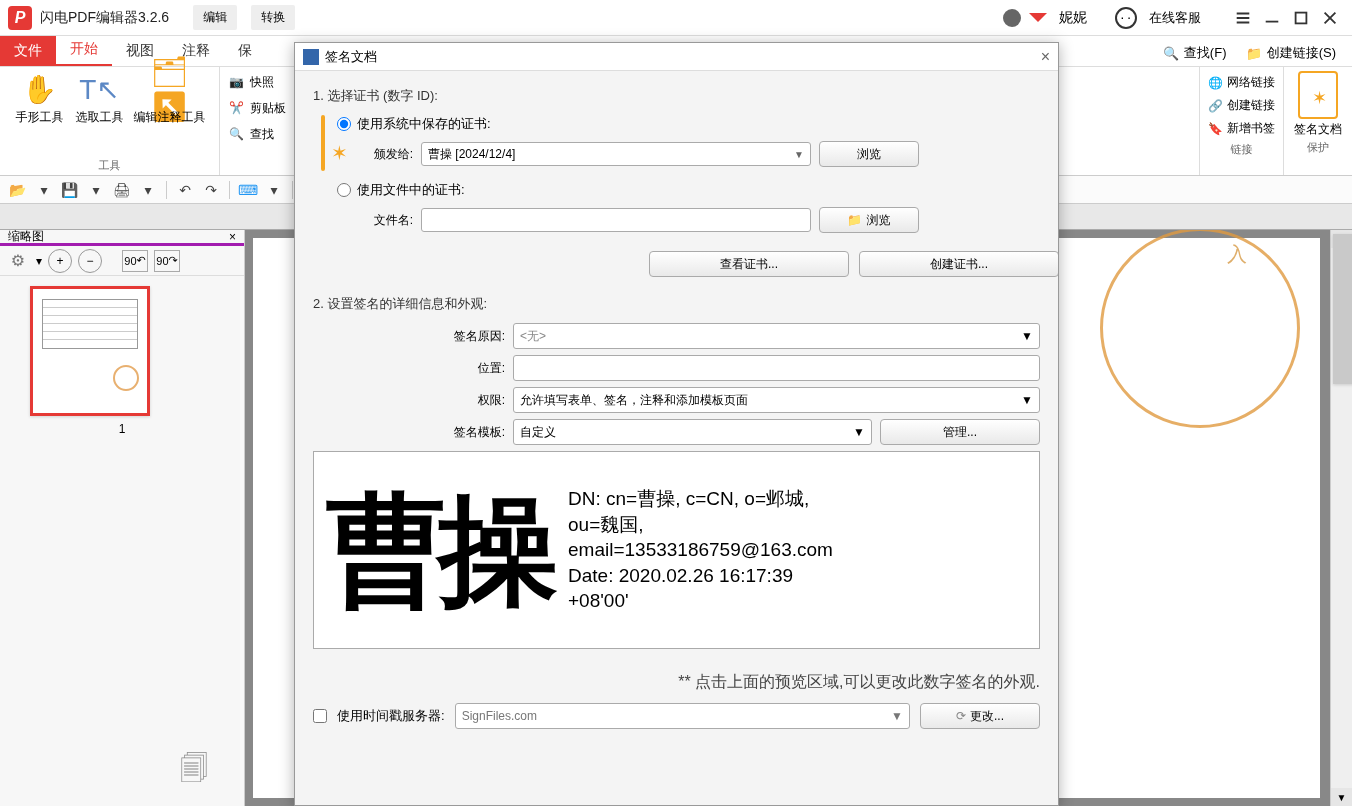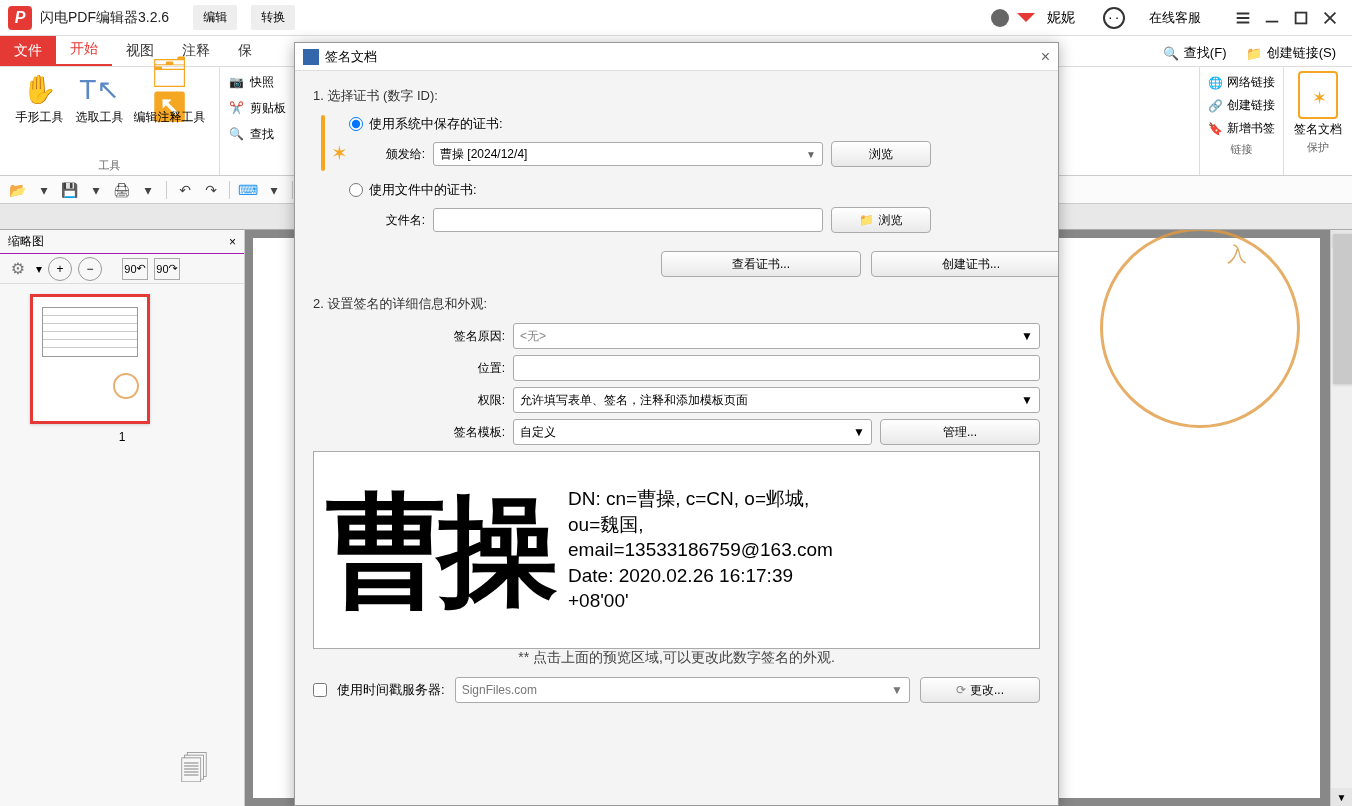--- a/index.html
+++ b/index.html
@@ -11,21 +11,21 @@
   .app-title { font-size: 14px; color: #222; margin-right: 24px; }
   .title-menu { display:flex; gap: 14px; }
   .title-menu-item { padding: 4px 10px; background: #eee; border-radius:2px; cursor:pointer; }
   .title-spacer { flex: 1; }
   .title-right { display:flex; align-items:center; gap:8px; }
   .wechat-icon { width:18px; height:18px; background:#666; border-radius:50%; }
   .diamond-icon { width:0; height:0; border:9px solid transparent; border-top-color:#e53935; transform: translateY(4px); }
   .user-name { font-size:14px; margin-left:4px; }
   .smile-icon { width:22px; height:22px; border:2px solid #333; border-radius:50%; position:relative; margin-left:20px; }
   .smile-icon::before { content:"··"; position:absolute; top:0; left:3px; font-size:14px; letter-spacing:2px; }
-  .cust-text { font-size:13px; margin-left:16px; }
+  .cust-text { font-size:13px; margin-left:4px; }
   .sys-btns { display:flex; gap:1px; margin-left:20px; }
   .sys-btn { width:28px; height:28px; display:flex; align-items:center; justify-content:center; font-size:16px; cursor:pointer; }
   .sys-btn svg { width:18px; height:18px; stroke:#333; stroke-width:2; fill:none; }
 
   
   .ribbon-tabs { height: 30px; background:#fff; display:flex; align-items:flex-end; border-bottom:none; }
   .ribbon-tab { padding:6px 14px; font-size:14px; color:#333; cursor:pointer; }
   .ribbon-tab.file { background:#e53935; color:#fff; }
   .ribbon-tab.active { color:#e53935; border-bottom:2px solid #e53935; }
   .ribbon-right { margin-left:auto; display:flex; align-items:center; gap:4px; padding-right:8px; }
@@ -61,21 +61,21 @@
   .doc-tabs { height:26px; background:#e8e8e8; border-bottom:1px solid #aaa; display:flex; align-items:center;flex-direction:column; }
   .doc-tab { height:100%; padding:0 24px 0 10px; background:#f7f7f7; border-right:1px solid #aaa; display:flex; align-items:center; position:relative; font-size:12px; }
   .doc-tab .close { position:absolute; right:6px; top:5px; cursor:pointer; font-size:12px; }
   .doc-add { width:26px; height:20px; background:#444; color:#fff; margin-left:4px; display:flex; align-items:center; justify-content:center; border-radius:2px; cursor:pointer; }
   .doc-tool { width:22px; height:22px; display:flex; align-items:center; justify-content:center; cursor:pointer; margin-left:2px; }
   .doc-bar-right { margin-left:auto; display:flex; align-items:center; gap:2px; padding-right:4px; }
 
   
   .workspace { position:absolute; top:230px; left:0; right:0; bottom:0; display:flex; }
   .side-panel { width:245px; background:#f7f7f7; border-right:1px solid #ccc; display:flex; flex-direction:column; }
-  .side-title { height:24px; display:flex; align-items:center; justify-content:space-between; padding:0 8px; font-size:12px; border-bottom:1px solid #a21caf; }
+  .side-title { height:16px; display:flex; align-items:center; justify-content:space-between; padding:0 8px; font-size:12px; border-bottom:3px solid #a21caf; }
   .side-tools { height:30px; display:flex; align-items:center; gap:6px; padding:0 6px; border-bottom:1px solid #ddd; }
   .side-tools .circ { width:24px; height:24px; border:1px solid #999; border-radius:50%; display:flex; align-items:center; justify-content:center; cursor:pointer; }
   .side-tools .sq { width:26px; height:22px; border:1px solid #aaa; display:flex; align-items:center; justify-content:center; cursor:pointer; font-size:11px; }
   .side-tools .gear { width:24px; height:24px; display:flex; align-items:center; justify-content:center; cursor:pointer; font-size:16px; color:#777; }
   .thumb-area { flex:1; background:#f7f7f7; padding:10px 30px; overflow:auto; }
   .thumb { width:120px; border:3px solid #e53935; background:#fff; padding:4px; box-shadow:0 1px 3px rgba(0,0,0,.15); }
   .thumb-inner { height:110px; background:#fff; position:relative; }
   .thumb-table { margin:6px auto 0; width:90%; height:50px; border:1px solid #999; }
   .thumb-table div { height:16.6%; border-bottom:1px solid #ccc; }
   .thumb-seal { position:absolute; right:4px; bottom:18px; width:26px; height:26px; border:2px solid #e8b070; border-radius:50%; }
@@ -90,21 +90,21 @@
   .vscroll .thumb { position:absolute; top:4px; left:2px; right:2px; height:150px; background:#c9c9c9; border:none; }
   .vscroll .arr { position:absolute; left:0; right:0; height:18px; display:flex; align-items:center; justify-content:center; background:#e6e6e6; font-size:10px; }
 
   
   .modal { position:absolute; left:294px; top:42px; width:765px; bottom:0; background:#f4f4f4; border:1px solid #999; box-shadow:0 2px 14px rgba(0,0,0,.3); z-index:100; display:flex; flex-direction:column; overflow:hidden; }
   .modal-title { height:28px; display:flex; align-items:center; padding:0 8px; background:#fff; border-bottom:1px solid #ddd; font-size:13px; }
   .modal-title .tico { width:16px; height:16px; background:#36a; margin-right:6px; }
   .modal-title .close { margin-left:auto; cursor:pointer; font-size:16px; color:#666; }
   .modal-body { flex:1; padding:10px 18px 6px; overflow:auto; }
   .step-lbl { font-size:13px; color:#333; margin:6px 0 10px; }
-  .cert-row { display:flex; gap:24px; margin-left:8px; }
+  .cert-row { display:flex; gap:12px; margin-left:8px; }
   .cert-icon { width:56px; height:56px; border:2px solid #f5a623; border-radius:6px; position:relative; }
   .cert-icon::after { content:"✶"; position:absolute; left:8px; bottom:4px; color:#f5a623; font-size:20px; }
   .cert-opts { flex:1; display:flex; flex-direction:column; gap:8px; }
   .radio-line { display:flex; align-items:center; gap:6px; font-size:13px; }
   .radio-line input { width:14px; height:14px; }
   .form-line { display:flex; align-items:center; gap:8px; margin-left:20px; }
   .fl-label { width:56px; text-align:right; font-size:12px; }
   .fl-select { flex:1; height:24px; border:1px solid #aaa; border-radius:3px; background:#fff; padding:0 6px; font-size:12px; display:flex; align-items:center; justify-content:space-between; max-width:390px; }
   .fl-select .chev { font-size:10px; color:#666; }
   .fl-input { flex:1; height:24px; border:1px solid #aaa; border-radius:3px; background:#fff; max-width:390px; }
@@ -112,21 +112,21 @@
   .btn-row { display:flex; gap:10px; margin-left:312px; margin-top:10px; }
 
   .appearance-box { flex:1; height:26px; border:1px solid #aaa; border-radius:3px; background:#fff; padding:0 6px; font-size:12px; display:flex; align-items:center; justify-content:space-between; }
   .form-line-wide { display:flex; align-items:center; gap:8px; margin:6px 0; }
   .form-line-wide .fl-label2 { width:72px; text-align:right; font-size:12px; }
   .form-line-wide .ctl { flex:1; }
 
   .preview-box { margin-top:6px; border:1px solid #aaa; background:#fff; height:198px; display:flex; align-items:center; padding:6px 12px; }
   .preview-name { font-size:120px; line-height:1; font-weight:700; letter-spacing:-8px; white-space:nowrap; }
   .preview-info { margin-left:18px; font-size:19px; line-height:1.35; }
-  .hint { text-align:center; font-size:14px; color:#444; margin-top:0; }
+  .hint { text-align:right; font-size:16px; color:#444; margin-top:23px; }
   .ts-row { display:flex; align-items:center; gap:10px; margin-top:10px; }
   .ts-row input[type=checkbox] { width:14px; height:14px; }
   .ts-row .ts-input { flex:1; height:26px; border:1px solid #aaa; border-radius:3px; background:#fff; padding:0 6px; font-size:12px; display:flex; align-items:center; color:#777; }
 </style>
 </head>
 <body>
 
 <div class="titlebar">
   <div class="app-logo">P</div>
   <div class="app-title">闪电PDF编辑器3.2.6</div>

